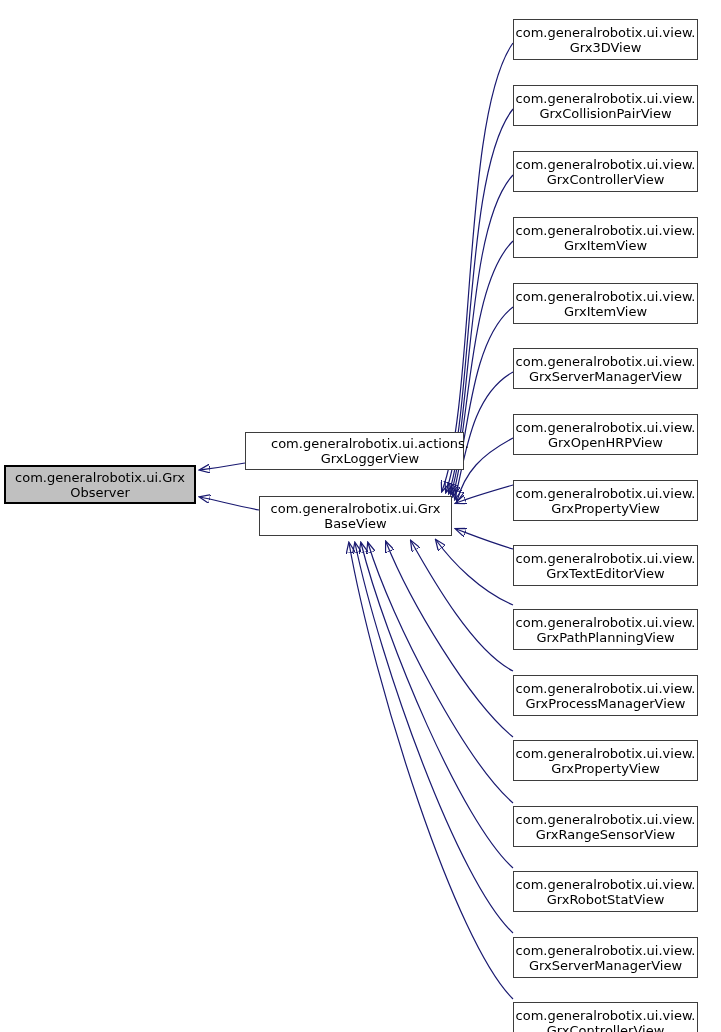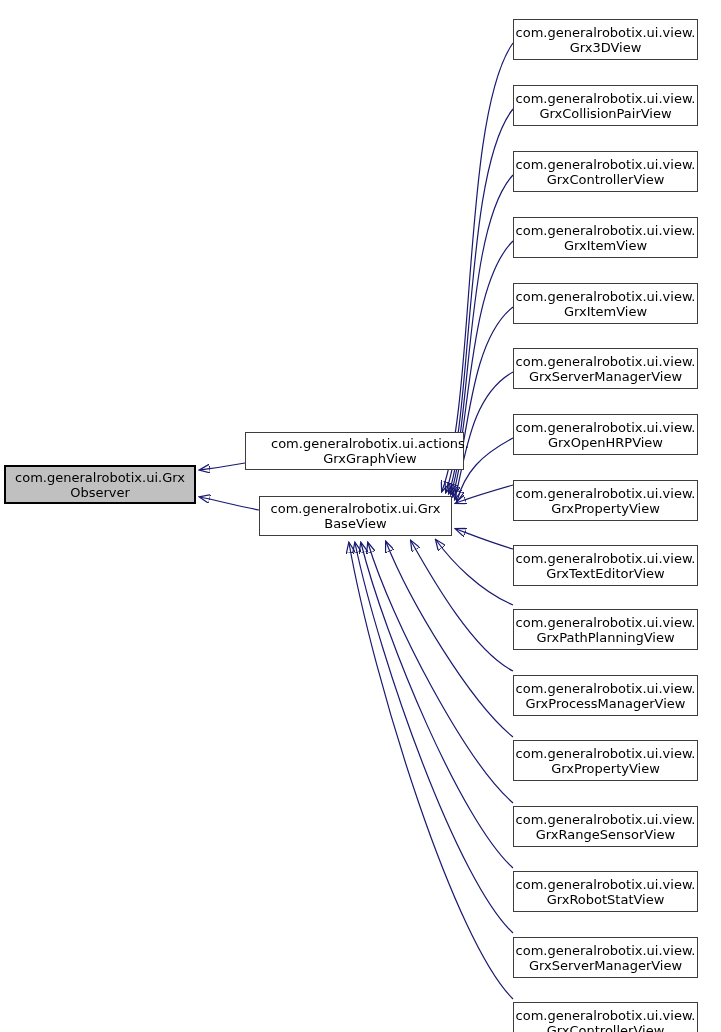--- a/index.html
+++ b/index.html
@@ -68,21 +68,21 @@
     <path d="M513,999 C455,942 374,684 349,543" marker-end="url(#arrow)"></path>
   </svg>
 
   <div class="node highlight" style="left:4px;top:465px;width:192px;height:39px;">
     <span>com.generalrobotix.ui.Grx</span>
     <span>Observer</span>
   </div>
 
   <div class="node" style="left:245px;top:432px;width:219px;height:38px;padding-left:31px;">
     <span>com.generalrobotix.ui.actions.</span>
-    <span>GrxGraphView</span>
+    <span>GrxLoggerView</span>
   </div>
 
   <div class="node" style="left:259px;top:496px;width:193px;height:40px;">
     <span>com.generalrobotix.ui.Grx</span>
     <span>BaseView</span>
   </div>
 
   <div class="node derived" style="top:3px;">
     <span>com.generalrobotix.ui.view.</span>
     <span>Grx3DView</span>

